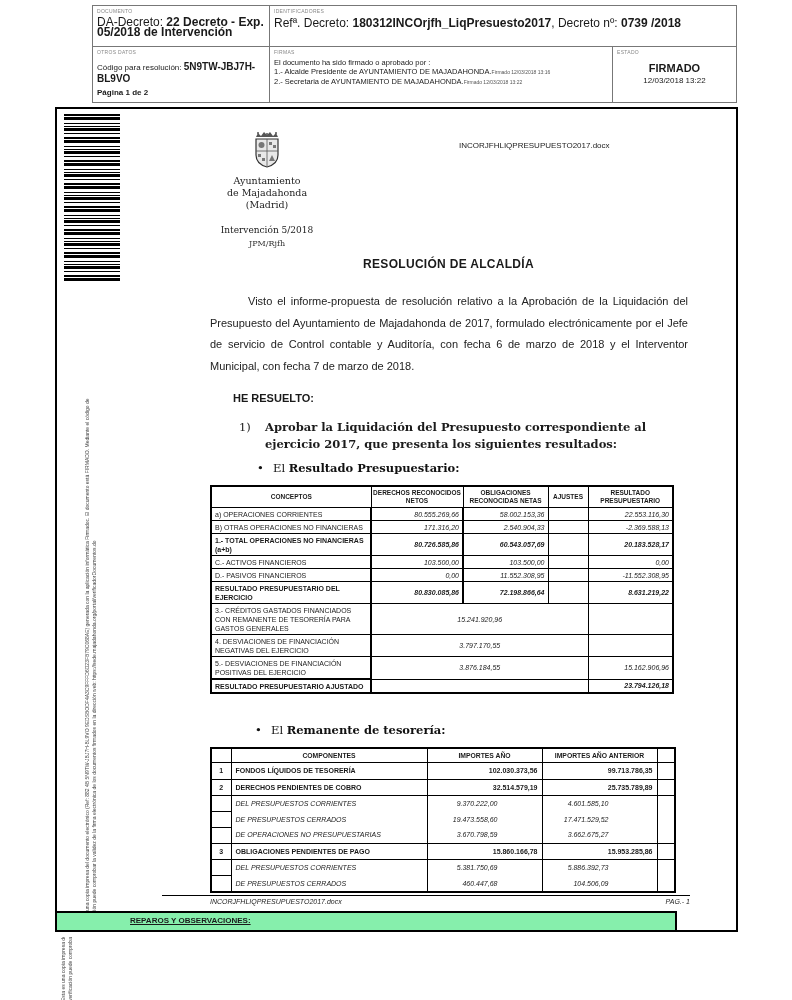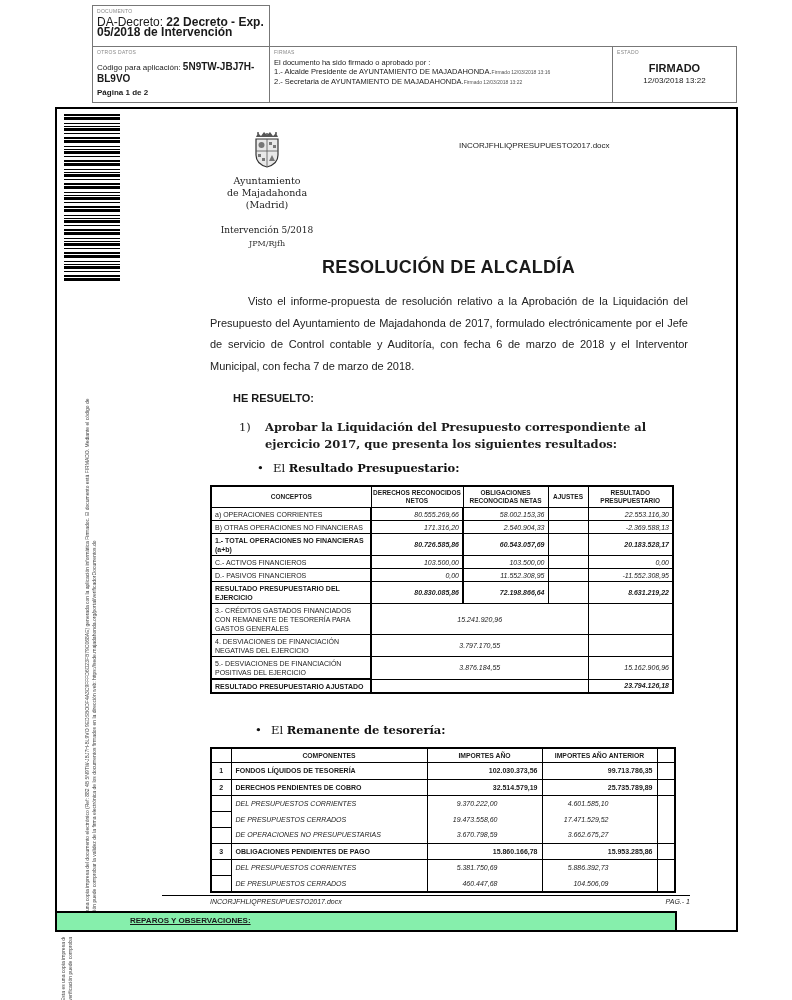--- a/index.html
+++ b/index.html
@@ -37,21 +37,21 @@
          transform-origin:0 0;font-size:5px;line-height:6.5px;color:#444;}
 
   .letterhead{position:absolute;left:150px;top:22px;width:120px;text-align:center;
               font-family:"DejaVu Serif",serif;}
   .lh-org{font-size:9.5px;line-height:12px;color:#222;}
   .lh-dept{font-size:9px;margin-top:14px;color:#222;}
   .lh-ref{font-size:8px;margin-top:4px;color:#333;}
   .docx-top{position:absolute;left:402px;top:32px;font-size:8px;color:#222;}
 
   .title{position:absolute;left:153px;top:148px;width:477px;text-align:center;
-         font-size:18px;font-weight:bold;letter-spacing:.3px;}
+         font-size:12px;font-weight:bold;letter-spacing:.3px;}
   .paragraph{position:absolute;left:153px;top:182px;width:478px;font-size:11px;line-height:21.5px;
          text-align:justify;text-indent:38px;color:#222;}
   .he-resuelto{position:absolute;left:176px;top:283px;font-size:11px;font-weight:bold;}
   .item1{position:absolute;left:182px;top:310px;width:440px;
          font-family:"DejaVu Serif",serif;font-size:11.5px;line-height:17px;color:#1c1c1c;}
   .item1 .num{position:absolute;left:0;top:0;}
   .item1 .itxt{display:block;margin-left:26px;font-weight:bold;}
   .bullet-line{position:absolute;font-family:"DejaVu Serif",serif;font-size:11.5px;color:#111;}
   .bullet-dot{display:inline-block;width:16px;}
   .bullet-text{font-weight:bold;}
@@ -100,23 +100,27 @@
 </style>
 </head>
 <body>
 
 <div id="screen">
 
   <div class="hdr-cell" style="left:92px;top:5px;width:178px;height:42px;">
     <div class="hdr-label">DOCUMENTO</div>
     <div class="doc-line"><span>DA-Decreto: </span><b>22 Decreto - Exp. 05/2018 de Intervención</b></div>
   </div>
+  <div class="hdr-cell" style="left:269px;top:5px;width:468px;height:42px;">
+    <div class="hdr-label">IDENTIFICADORES</div>
+    <div class="ident-line"><span>Refª. Decreto: </span><b>180312INCOrjfh_LiqPresuesto2017</b><span>, Decreto nº: </span> <b>0739 /2018</b></div>
+  </div>
   <div class="hdr-cell" style="left:92px;top:46px;width:178px;height:57px;">
     <div class="hdr-label">OTROS DATOS</div>
-    <div class="otros-line" style="margin-top:5px;"><span>Código para aplicación: </span><span class="otros-code">5N9TW-JBJ7H-BL9VO</span></div>
+    <div class="otros-line" style="margin-top:5px;"><span>Código para resolución: </span><span class="otros-code">5N9TW-JBJ7H-BL9VO</span></div>
     <div class="otros-line" style="font-weight:bold;">Página 1 de 2</div>
   </div>
   <div class="hdr-cell" style="left:269px;top:46px;width:416px;height:57px;">
     <div class="hdr-label">FIRMAS</div>
     <div class="firmas-intro">El documento ha sido firmado o aprobado por :</div>
     <div id="firmantes">
         <div class="firmante"><span>1.- Alcalde Presidente de AYUNTAMIENTO DE MAJADAHONDA.</span><span class="firmado-tag">Firmado 12/03/2018 13:16</span></div>
         <div class="firmante"><span>2.- Secretaria de AYUNTAMIENTO DE MAJADAHONDA.</span><span class="firmado-tag">Firmado 12/03/2018 13:22</span></div>
       </div>
   </div>

